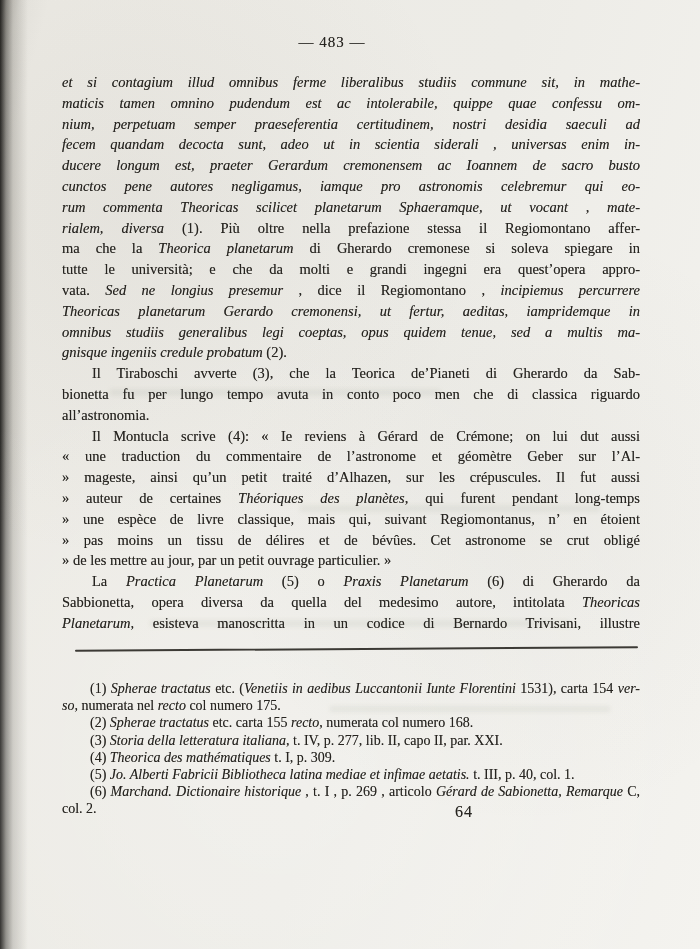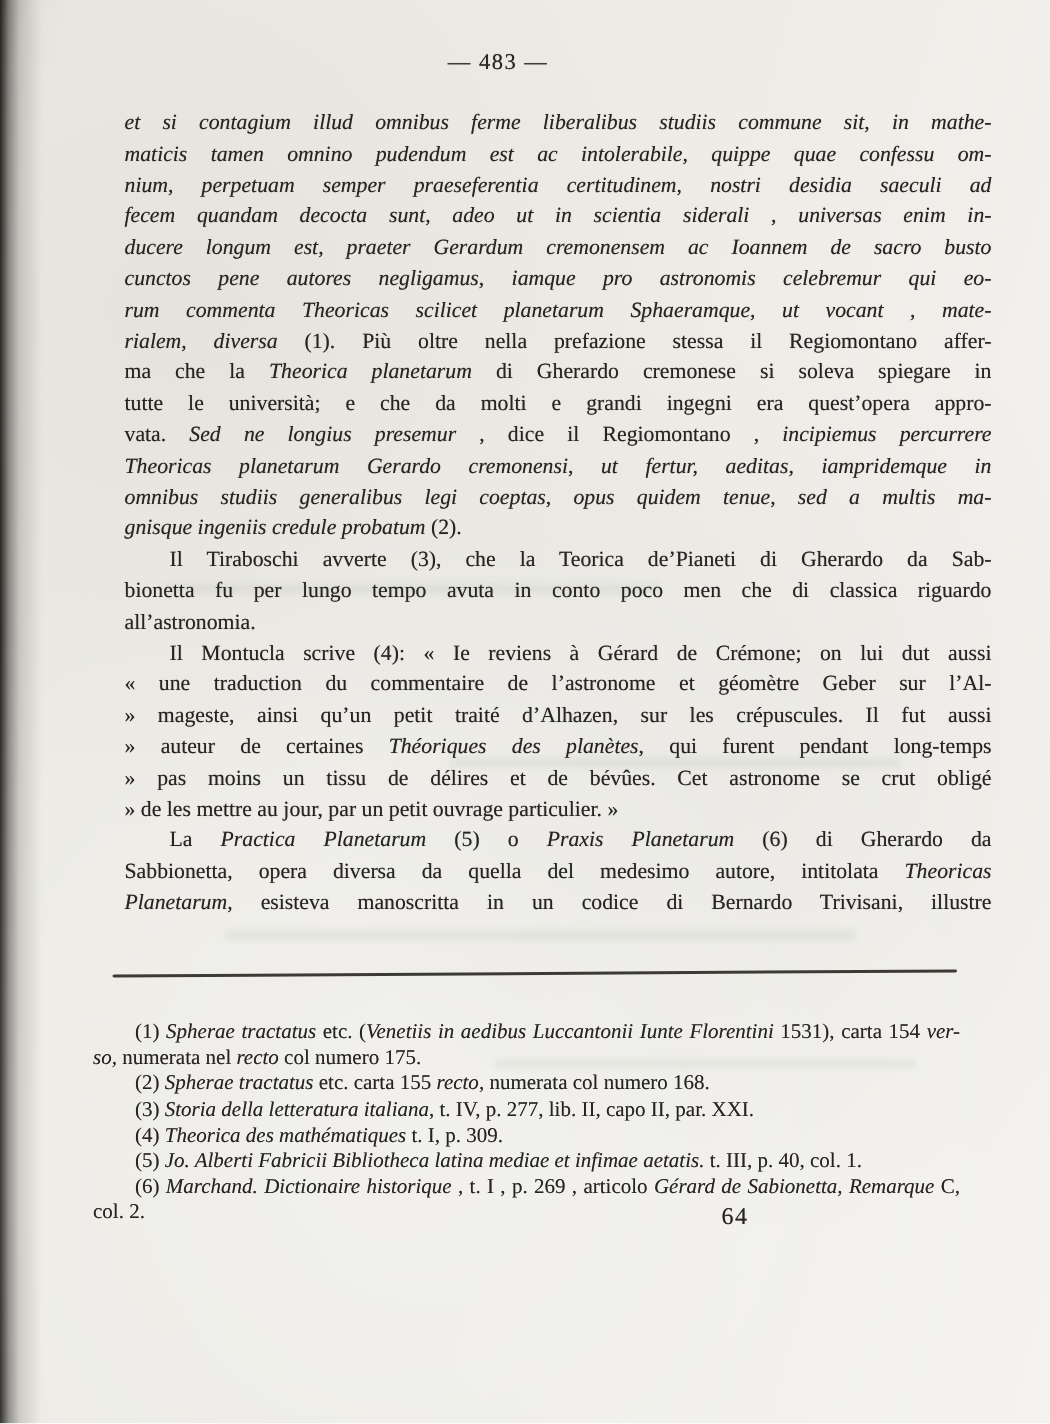--- a/index.html
+++ b/index.html
@@ -25,21 +25,21 @@
   .g1 { left:110px; top:389px; width:330px; height:7px; }
   .g2 { left:300px; top:505px; width:300px; height:7px; }
   .g3 { left:150px; top:620px; width:420px; height:7px; }
   .g4 { left:330px; top:706px; width:280px; height:6px; }
 
   .header {
     position:absolute; left:43px; top:34px; width:578px;
     text-align:center; font-size:15px; letter-spacing:1px;
     text-shadow:0 0 0.5px rgba(40,38,34,0.55);
   }
-  .bodytext { position:absolute; left:62px; top:72px; width:578px;margin-left:21px; }
+  .bodytext { position:absolute; left:62px; top:72px; width:578px; }
   .bline {
     font-size:14.5px; line-height:20.8px;
     text-shadow:0 0 0.5px rgba(40,38,34,0.5);
   }
   .just { text-align:justify; text-align-last:justify; }
   .ind { text-indent:30px; }
   .it { font-style:italic; }
   .rm { font-style:normal; }
 
   .rule {
@@ -48,21 +48,21 @@
   }
   .footnotes { position:absolute; left:62px; top:680px; width:578px; }
   .fline {
     font-size:14px; line-height:17.2px;
     text-shadow:0 0 0.4px rgba(40,38,34,0.45);
   }
   .fline.ind { text-indent:28px; }
 
   .signature {
     position:absolute; left:455px; top:803px; width:70px;
-    text-align:center; font-size:16px; letter-spacing:1px;
+    text-align:left; font-size:16px; letter-spacing:1px;
     text-shadow:0 0 0.5px rgba(40,38,34,0.5);
   }
 </style>
 </head>
 <body>
 
 <div class="page">
   <div class="edge-left"></div>
   <div class="texture"></div>
   <div class="ghost g1"></div>
@@ -92,20 +92,21 @@
       <div>
         <div class="bline just ind"><span class="rm">Il Tiraboschi avverte (3), che la Teorica de’Pianeti di Gherardo da Sab-</span></div>
         <div class="bline just"><span class="rm">bionetta fu per lungo tempo avuta in conto poco men che di classica riguardo</span></div>
         <div class="bline"><span class="rm">all’astronomia.</span></div>
       </div>
       <div>
         <div class="bline just ind"><span class="rm">Il Montucla scrive (4): « Ie reviens à Gérard de Crémone; on lui dut aussi</span></div>
         <div class="bline just"><span class="rm">« une traduction du commentaire de l’astronome et géomètre Geber sur l’Al-</span></div>
         <div class="bline just"><span class="rm">» mageste, ainsi qu’un petit traité d’Alhazen, sur les crépuscules. Il fut aussi</span></div>
         <div class="bline just"><span class="rm">» auteur de certaines </span><span class="it">Théoriques des planètes</span><span class="rm">, qui furent pendant long-temps</span></div>
+        <div class="bline just"><span class="rm">» une espèce de livre classique, mais qui, suivant Regiomontanus, n’ en étoient</span></div>
         <div class="bline just"><span class="rm">» pas moins un tissu de délires et de bévûes. Cet astronome se crut obligé</span></div>
         <div class="bline"><span class="rm">» de les mettre au jour, par un petit ouvrage particulier. »</span></div>
       </div>
       <div>
         <div class="bline just ind"><span class="rm">La </span><span class="it">Practica Planetarum</span><span class="rm"> (5) o </span><span class="it">Praxis Planetarum</span><span class="rm"> (6) di Gherardo da</span></div>
         <div class="bline just"><span class="rm">Sabbionetta, opera diversa da quella del medesimo autore, intitolata </span><span class="it">Theoricas</span></div>
         <div class="bline just"><span class="it">Planetarum,</span><span class="rm"> esisteva manoscritta in un codice di Bernardo Trivisani, illustre</span></div>
       </div>
     </div>
 

